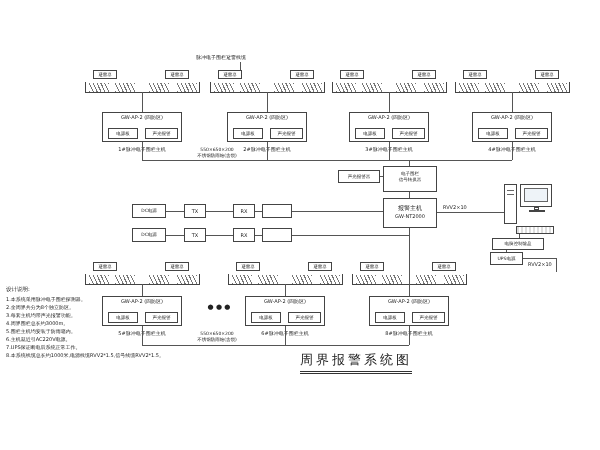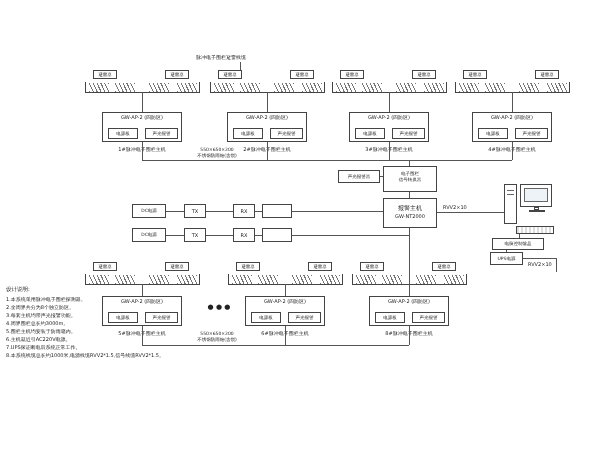--- a/index.html
+++ b/index.html
@@ -262,14 +262,15 @@
       <li>2.全周界共分为8个独立防区。</li>
       <li>3.每套主机均带声光报警功能。</li>
       <li>4.周界围栏总长约3000m。</li>
       <li>5.围栏主机均安装于防雨箱内。</li>
       <li>6.主机就近引AC220V电源。</li>
       <li>7.UPS保证断电后系统正常工作。</li>
       <li>8.本系统线缆总长约1000米,电源线缆RVV2*1.5,信号线缆RVV2*1.5。</li>
     </ul>
   </div>
 
+  <div class="title">周界报警系统图</div>
 
 </div>
 
 </body></html>

